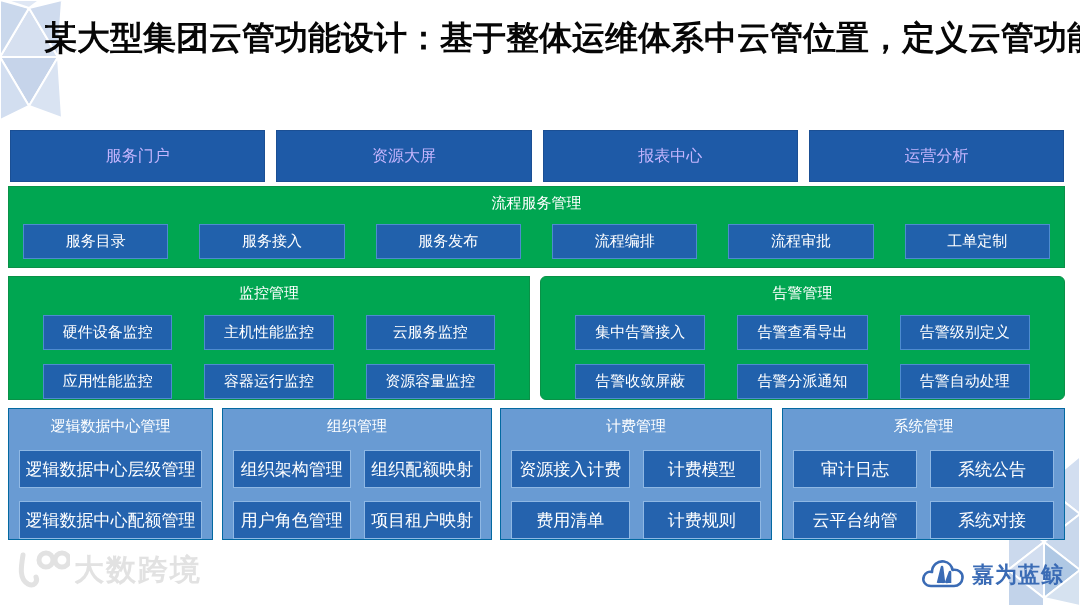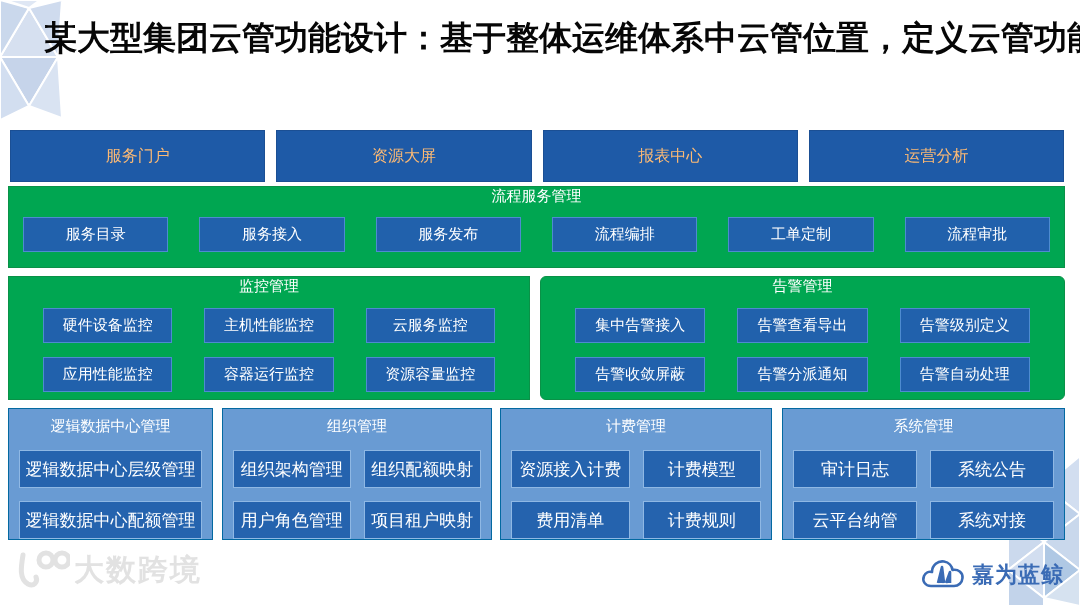--- a/index.html
+++ b/index.html
@@ -15,29 +15,29 @@
     position:absolute; left:44px; top:16px; margin:0; z-index:2;
     font-size:33px; font-weight:bold; color:#060606; white-space:nowrap;
   }
 
   .top-row {
     position:absolute; left:10px; top:130px; width:1054px; z-index:2;
     display:flex; gap:11px;
   }
   .top-btn {
     flex:1; height:50px; background:#1E5AA7; border:1px solid #1B4F94;
-    color:#fdba74; font-size:16px; display:flex; align-items:center; justify-content:center;
+    color:#c4b5fd; font-size:16px; display:flex; align-items:center; justify-content:center;
   }
 
   .green-sec {
     position:absolute; z-index:2; background:#00A651; border:1px solid #0A9147;
     box-sizing:border-box;
   }
   .sec-title {
-    text-align:center; color:#ffffff; font-size:15px; font-weight:normal;
+    text-align:center; color:#ffffff; font-size:15px; padding-top:7px; font-weight:normal;
   }
   .g-btn {
     background:#2161AC; border:1px solid #4E8BD0; color:#ffffff; font-size:15px;
     height:33px; display:flex; align-items:center; justify-content:center;
   }
   .proc { left:8px; top:186px; width:1057px; height:82px; }
   .proc-row { display:flex; gap:31px; padding:0 14px; margin-top:11px; }
   .proc-row .g-btn { flex:1; }
 
   .mon   { left:8px;   top:276px; width:522px; height:124px; }
@@ -117,22 +117,22 @@
     <div class="top-btn">运营分析</div>
   </div>
 
   <div class="green-sec proc">
     <div class="sec-title">流程服务管理</div>
     <div class="proc-row">
       <div class="g-btn">服务目录</div>
       <div class="g-btn">服务接入</div>
       <div class="g-btn">服务发布</div>
       <div class="g-btn">流程编排</div>
+      <div class="g-btn">流程审批</div>
       <div class="g-btn">工单定制</div>
-      <div class="g-btn">流程审批</div>
     </div>
   </div>
 
   <div class="green-sec mon">
     <div class="sec-title">监控管理</div>
     <div class="grid3">
       <div class="g-btn">硬件设备监控</div>
       <div class="g-btn">主机性能监控</div>
       <div class="g-btn">云服务监控</div>
       <div class="g-btn">应用性能监控</div>

